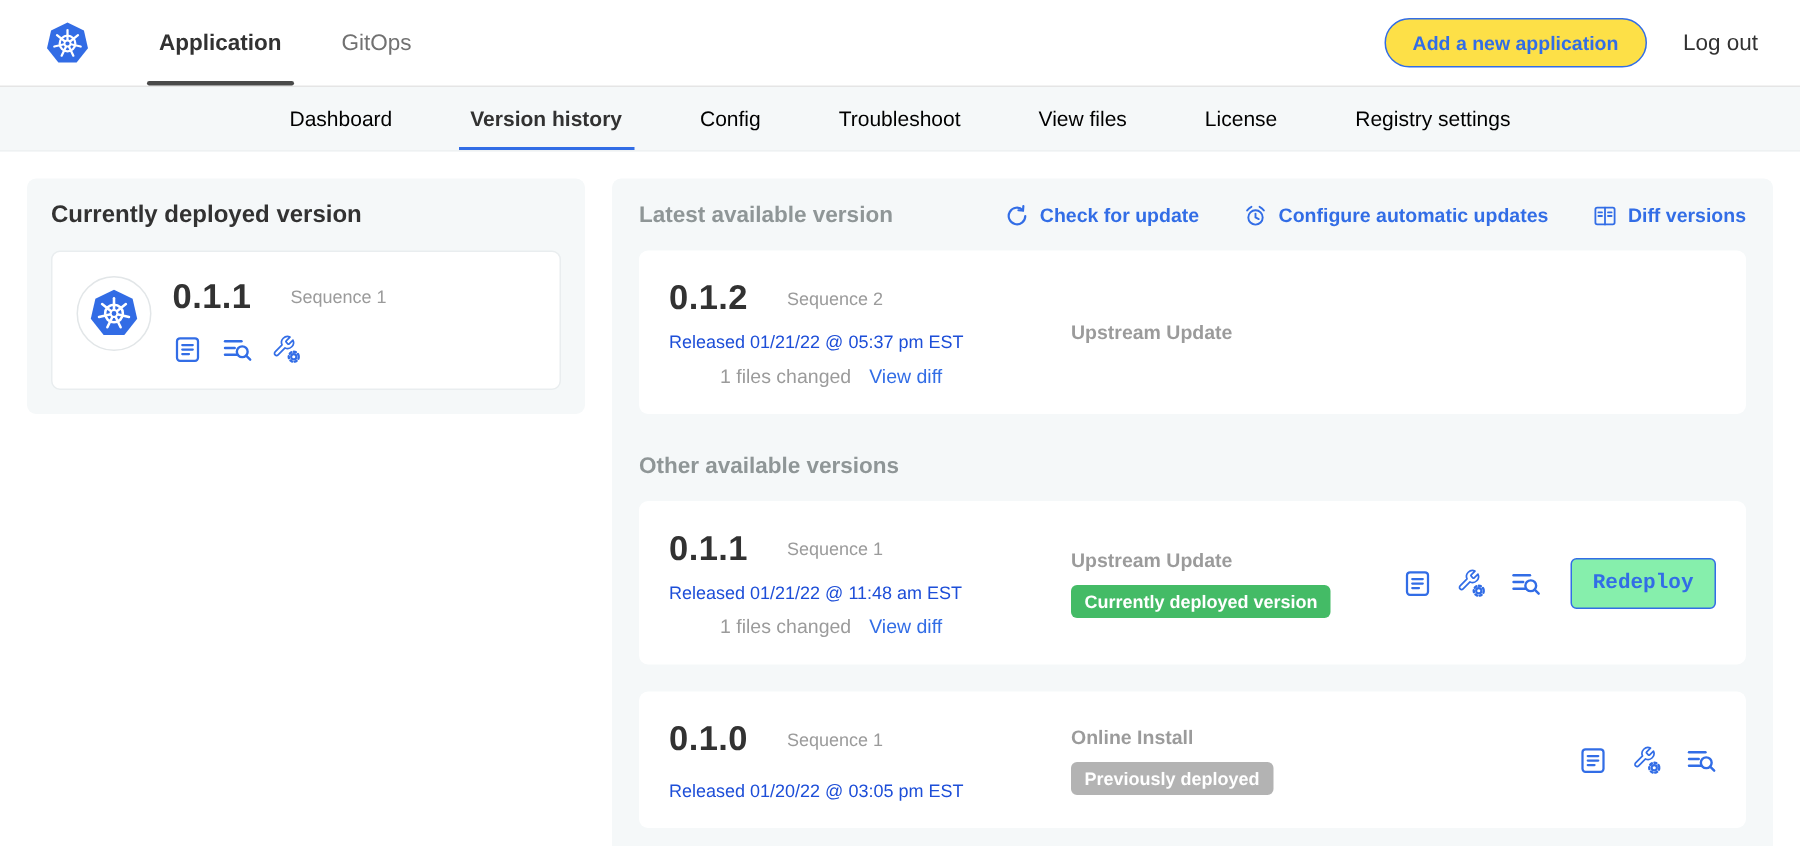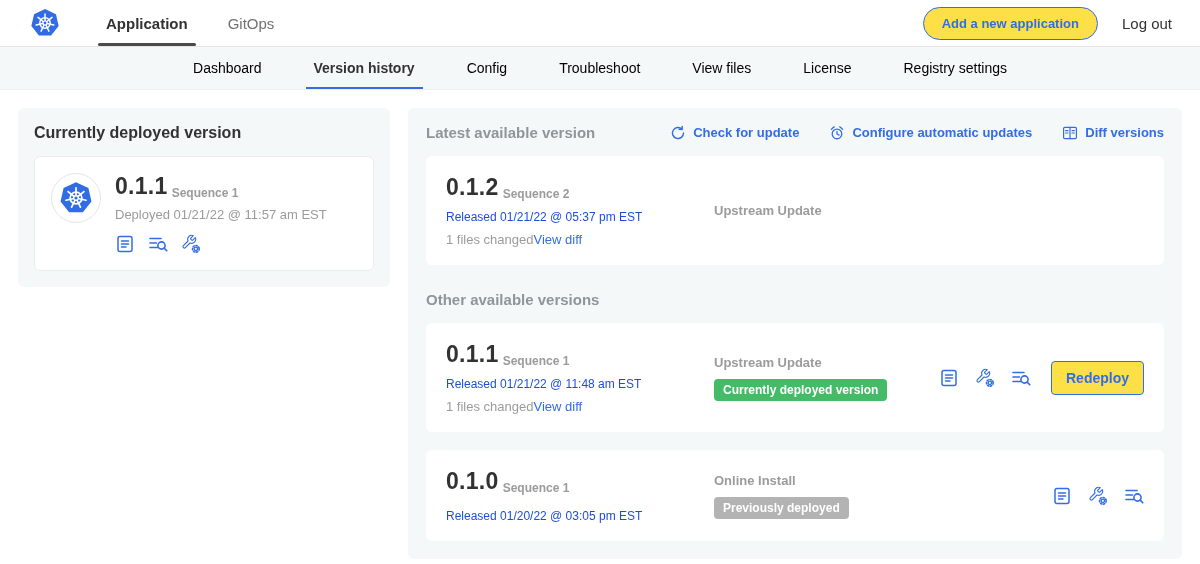--- a/index.html
+++ b/index.html
@@ -6,21 +6,21 @@
   html,body { width:1200px; height:564px; }
   body {
     font-family:"Liberation Sans", sans-serif;
     background:#ffffff;
     color:#323232;
     overflow:hidden;
   }
 
   
   .topbar {
-    height:47px;
+    height:58px;
     display:flex; align-items:stretch; justify-content:space-between;
     padding:0 28px 0 30px;
     border-bottom:1px solid #e5e5e5;
     background:#fff;
   }
   .topbar-left { display:flex; align-items:stretch; }
   .brand { display:flex; align-items:center; margin-right:26px; }
   .top-tab {
     display:flex; align-items:center;
     padding:0 20px; font-size:15px; color:#717171;
@@ -66,23 +66,23 @@
   .panel-h2 { font-size:16px; font-weight:bold; color:#323232; margin-bottom:14px; }
   .deployed-card {
     background:#fff; border:1px solid #e9edef; border-radius:6px;
     padding:16px; display:flex; gap:14px;
   }
   .logo-ring {
     width:50px; height:50px; border-radius:50%;
     border:1px solid #e2e6e8; background:#fff;
     display:flex; align-items:center; justify-content:center; flex-shrink:0;
   }
-  .version-row { display:flex; align-items:flex-end; gap:4px; }
+  .version-row { display:flex; align-items:center; gap:26px; }
   .version-big { font-size:23px; font-weight:bold; color:#323232; letter-spacing:.3px; }
-  .seq { font-size:12px; color:#9b9b9b; font-weight:700; }
+  .seq { font-size:12px; color:#9b9b9b; font-weight:400; }
   .deployed-line { margin-top:7px; font-size:13px; color:#9b9b9b; font-weight:500; }
   .icon-row { display:flex; gap:13px; color:#326de6; margin-top:12px; }
   .icon-btn { display:inline-flex; cursor:pointer; color:#326de6; }
 
   
   .versions-panel { flex:1; padding:16px 18px 18px; }
   .panel-head { display:flex; justify-content:space-between; align-items:center; margin-bottom:15px; }
   .panel-title { font-size:15px; font-weight:bold; color:#8f9697; }
   .panel-actions { display:flex; gap:30px; align-items:center; }
   .action-link {
@@ -91,38 +91,38 @@
   }
 
   .version-card {
     background:#fff; border-radius:6px;
     padding:18px 20px; display:flex; align-items:center;
   }
   .vc-left { width:252px; flex-shrink:0; }
   .vc-mid { flex:1; padding-left:16px; }
   .vc-right { display:flex; align-items:center; gap:16px; color:#326de6; }
   .released { font-size:12px; color:#1d4ed8; font-weight:500; margin-top:9px; }
-  .files-row { margin-top:8px; font-size:13px; color:#9b9b9b; display:flex; gap:0; font-weight:500; }
+  .files-row { margin-top:8px; font-size:13px; color:#9b9b9b; display:flex; gap:12px; font-weight:500;margin-left:34px; }
   .view-diff { color:#326de6; font-weight:normal; cursor:pointer; }
   .source { font-size:13px; font-weight:bold; color:#9b9b9b; }
   .badge {
     display:inline-block; margin-top:9px; padding:4px 9px;
     border-radius:4px; color:#fff; font-size:12px; font-weight:bold;
   }
   .badge-green { background:#44bb66; }
   .badge-gray  { background:#b3b3b3; }
   .deploy-btn {
     font-family:inherit;
     background:#326de6; color:#fff; border:1px solid #326de6;
     border-radius:4px; padding:9px 17px;
     font-size:14px; font-weight:bold; cursor:pointer; margin-left:4px;
   }
   .redeploy-btn {
-    font-family:Liberation Sans, sans-serif;
-    background:#fde047; color:#326de6; border:1px solid #326de6;
+    font-family:Liberation Mono, monospace;
+    background:#86efac; color:#326de6; border:1px solid #326de6;
     border-radius:4px; padding:8px 14px;
     font-size:14px; font-weight:bold; cursor:pointer; margin-left:4px;
   }
   .other-title { font-size:15px; font-weight:bold; color:#8f9697; margin:26px 0 15px; }
   .card-gap { margin-bottom:18px; }
 </style>
 </head>
 <body>
 
 <header class="topbar">
@@ -185,21 +185,20 @@
             </g>
             <circle cx="15" cy="15" r="2" fill="#326ce5" stroke="#fff" stroke-width="1.2"></circle>
           </svg>
         </span>
       </div>
       <div>
         <div class="version-row">
           <span class="version-big">0.1.1</span>
           <span class="seq">Sequence 1</span>
         </div>
-        <div class="deployed-line">Deployed 01/21/22 @ 11:57 am EST</div>
         <div class="icon-row">
           <span class="icon-btn">
             <svg width="20" height="20" viewBox="0 0 20 20" fill="none" stroke="currentColor" stroke-width="1.5" stroke-linecap="round">
               <rect x="3" y="2.5" width="14" height="15" rx="2"></rect>
               <line x1="6.5" y1="7" x2="13.5" y2="7"></line>
               <line x1="6.5" y1="10" x2="13.5" y2="10"></line>
               <line x1="6.5" y1="13" x2="11" y2="13"></line>
             </svg>
           </span>
           <span class="icon-btn">

